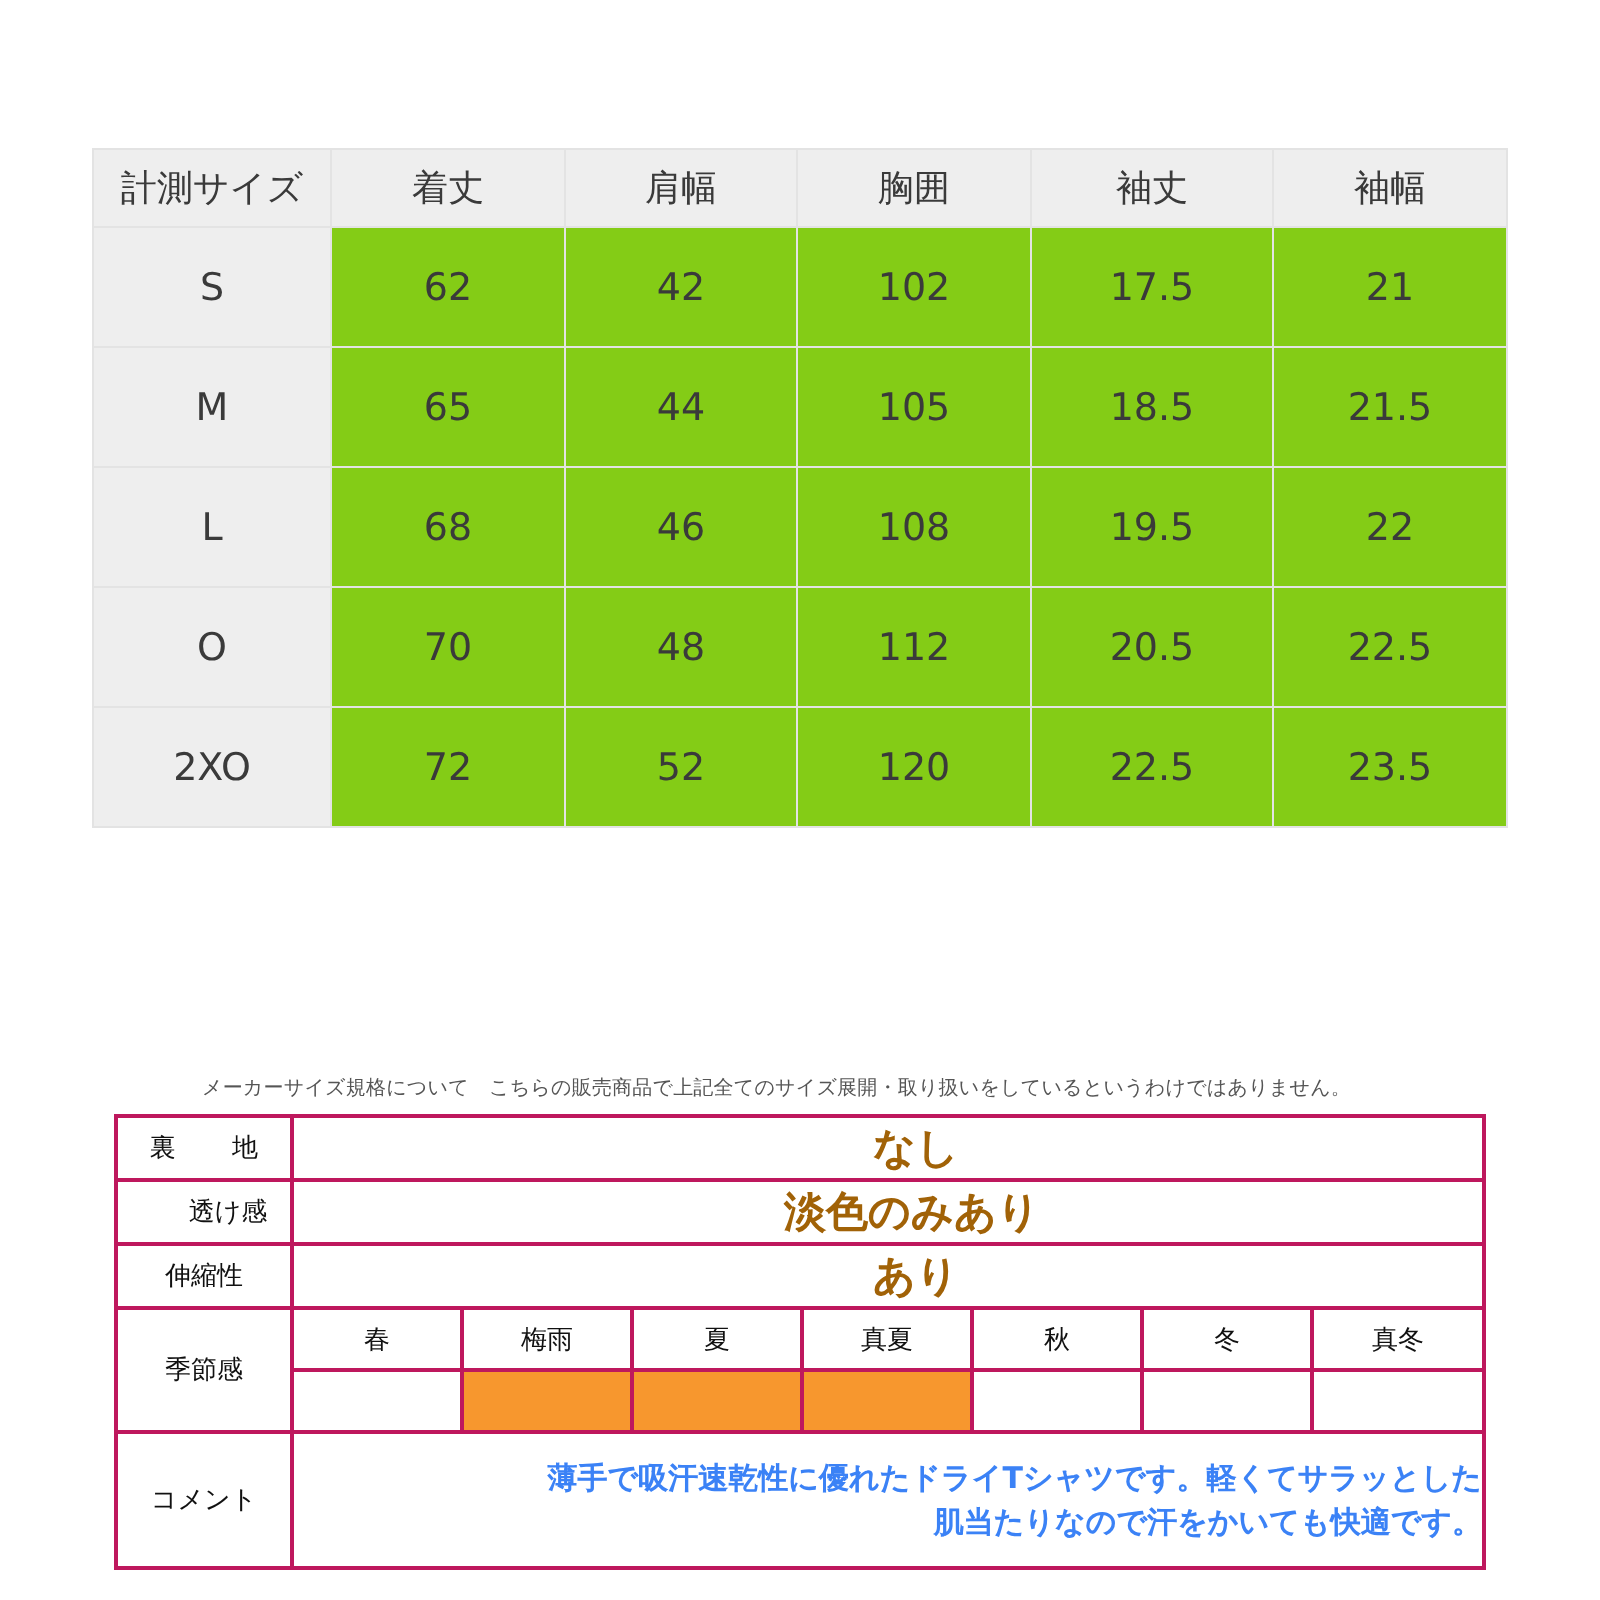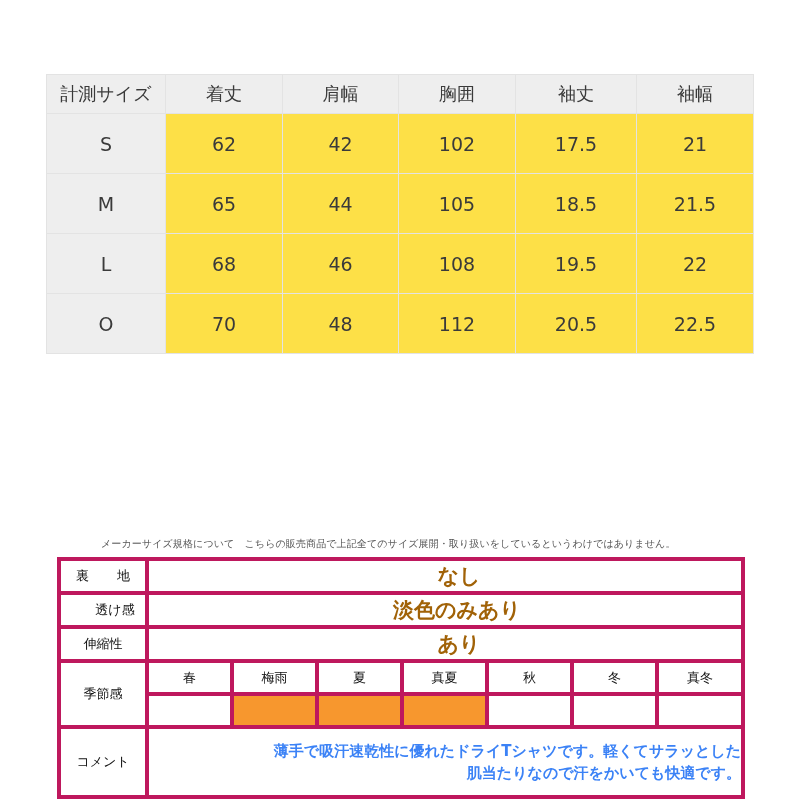--- a/index.html
+++ b/index.html
@@ -10,40 +10,40 @@
   
   .size-table {
     position: absolute; left: 46px; top: 74px; width: 707px;
     border-collapse: collapse; table-layout: fixed;
   }
   .size-table td, .size-table th {
     border: 1px solid #e3e3e3; text-align: center; padding: 0;
     font-weight: normal; color: #3a3a3a; margin-left: 32px;
   }
   .size-table th { height: 38px; background: #eeeeee; font-size: 18px; }
-  .size-table td { height: 59px; font-size: 19px; background: #fde047; }
+  .size-table td { height: 59px; font-size: 19px; background: #84cc16; }
   .size-table td.size-label { background: #eeeeee; }
   .size-table col.c0 { width: 119px; }
   .size-table col.c1 { width: 117px; }
   .size-table col.c2 { width: 116px; }
   .size-table col.c3 { width: 117px; }
   .size-table col.c4 { width: 121px; }
   .size-table col.c5 { width: 117px; }
 
   .note {
     position: absolute; left: 80px; top: 537px; font-size: 10px; color: #555;
     white-space: nowrap; letter-spacing: 0.1px; margin-left: 21px;
   }
 
   
   .spec {
     position: absolute; left: 57px; top: 557px; width: 684px;
     border-collapse: collapse; table-layout: fixed;
   }
-  .spec td { border: 4px solid #be185d; padding: 0; }
+  .spec td { border: 2px solid #be185d; padding: 0; }
   .spec .label { width: 86px; text-align: center; font-size: 13px; color: #111; }
   .spec .value { font-size: 21px; font-weight: bold; color: #a16207; padding-left: 28px; text-align: center; }
   .spec tr.r1 td { height: 30px; }
   .spec tr.r2 td { height: 30px; padding-left: 24px; }
   .spec tr.r3 td { height: 30px; }
   .spec tr.season-head td { height: 29px; }
   .spec tr.season-mark td { height: 29px; }
   .spec tr.comment td { height: 66px; }
   .season-name { text-align: center; font-size: 13px; color: #111; }
   .season-cell.on { background: #f7972e; }
@@ -99,20 +99,28 @@
       <td>22</td>
     </tr>
     <tr>
       <td class="size-label">O</td>
       <td>70</td>
       <td>48</td>
       <td>112</td>
       <td>20.5</td>
       <td>22.5</td>
     </tr>
+    <tr>
+      <td class="size-label">2XO</td>
+      <td>72</td>
+      <td>52</td>
+      <td>120</td>
+      <td>22.5</td>
+      <td>23.5</td>
+    </tr>
   </tbody>
 </table>
 
 <div class="note">メーカーサイズ規格について　こちらの販売商品で上記全てのサイズ展開・取り扱いをしているというわけではありません。</div>
 
 <table class="spec">
   <colgroup>
     <col style="width:88px">
     <col style="width:85px">
       <col style="width:85px">

